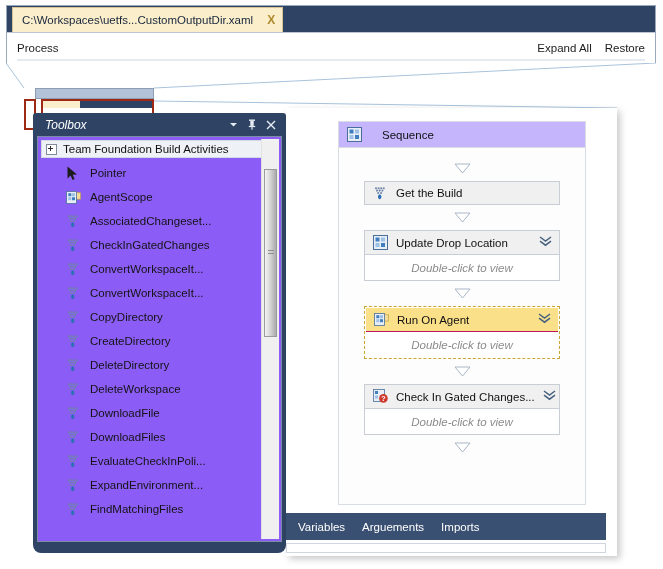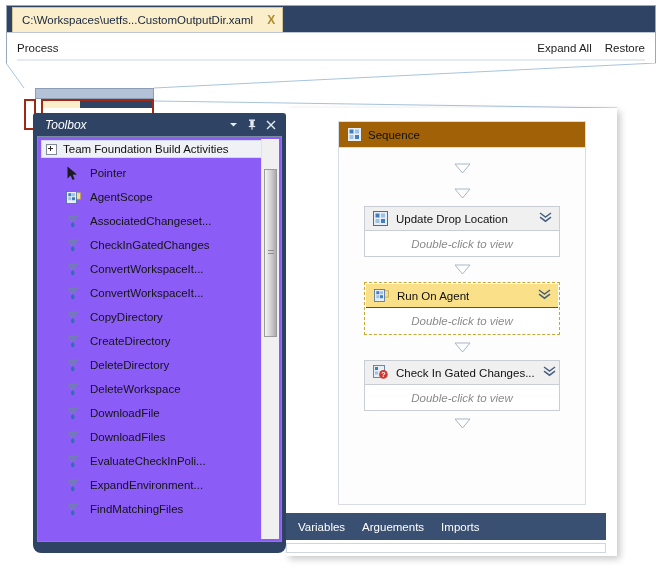--- a/index.html
+++ b/index.html
@@ -332,25 +332,25 @@
     left: 52px;
     top: 13px;
     width: 248px;
     bottom: 8px;
     background: #fdfdfd;
     border: 1px solid #d8dde4;
     box-sizing: border-box;
   }
   .seq-header {
     height: 25px;
-    background: #a16207;
+    background: #c4b5fd;
     border-bottom: 1px solid #d8dde4;
     display: flex;
     align-items: center;
-    gap: 6px;
+    gap: 20px;
     padding-left: 8px;
     font-size: 11.5px;
     color: #101010;
   }
   .seq-body {
     position: absolute;
     left: 0; right: 0;
     top: 26px; bottom: 0;
     display: flex;
     flex-direction: column;
@@ -786,20 +786,37 @@
               <rect x="2.5" y="8" width="4" height="4" fill="#9dc2e5"></rect>
               <rect x="8" y="8" width="4" height="4" fill="#3f7fc1"></rect>
             </svg>
           </span>
           <span>Sequence</span>
         </div>
         <div class="seq-body" id="seq-body">
             <svg class="connector" viewBox="0 0 17 11">
               <path d="M1 1 L16 1 L8.5 10 Z" fill="#ffffff" stroke="#a9b6c6" stroke-width="1"></path>
             </svg>
+            <div class="act-simple">
+              <span class="icon-act"><svg width="15" height="15" viewBox="0 0 15 15">
+                  <g fill="#6f86a8">
+                    <circle cx="3" cy="2.2" r="1.05"></circle>
+                    <circle cx="5.6" cy="2.2" r="1.05"></circle>
+                    <circle cx="8.2" cy="2.2" r="1.05"></circle>
+                    <circle cx="10.8" cy="2.2" r="1.05"></circle>
+                    <circle cx="4" cy="4.6" r="1.05"></circle>
+                    <circle cx="6.7" cy="4.6" r="1.05"></circle>
+                    <circle cx="9.4" cy="4.6" r="1.05"></circle>
+                    <circle cx="5.2" cy="7" r="1.05"></circle>
+                    <circle cx="8.1" cy="7" r="1.05"></circle>
+                  </g>
+                  <path d="M6.7 8.2 C4.4 9.2 4.4 12.5 6.7 13.3 C9 12.5 9 9.2 6.7 8.2 Z" fill="#2f6fb5"></path>
+                </svg></span>
+              <span>Get the Build</span>
+            </div>
             <svg class="connector" viewBox="0 0 17 11">
               <path d="M1 1 L16 1 L8.5 10 Z" fill="#ffffff" stroke="#a9b6c6" stroke-width="1"></path>
             </svg>
             <div class="act-collapsed">
               <div class="ac-head">
                 <span class="icon-act"><svg width="15" height="15" viewBox="0 0 15 15">
                     <rect x="0.5" y="0.5" width="14" height="14" fill="#e8eef6" stroke="#4a6e9c"></rect>
                     <rect x="2.5" y="2.5" width="4" height="4" fill="#3f7fc1"></rect>
                     <rect x="8" y="2.5" width="4" height="4" fill="#9dc2e5"></rect>
                     <rect x="2.5" y="8" width="4" height="4" fill="#9dc2e5"></rect>

